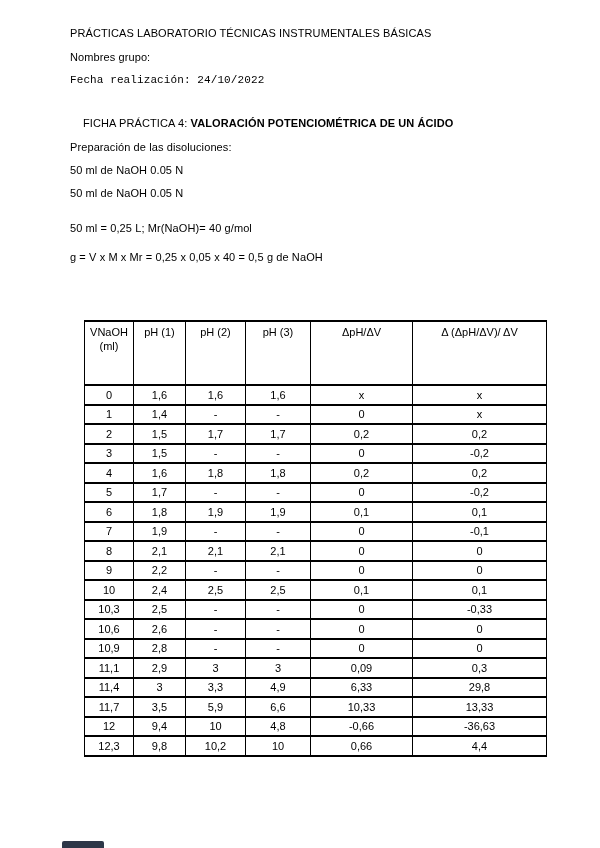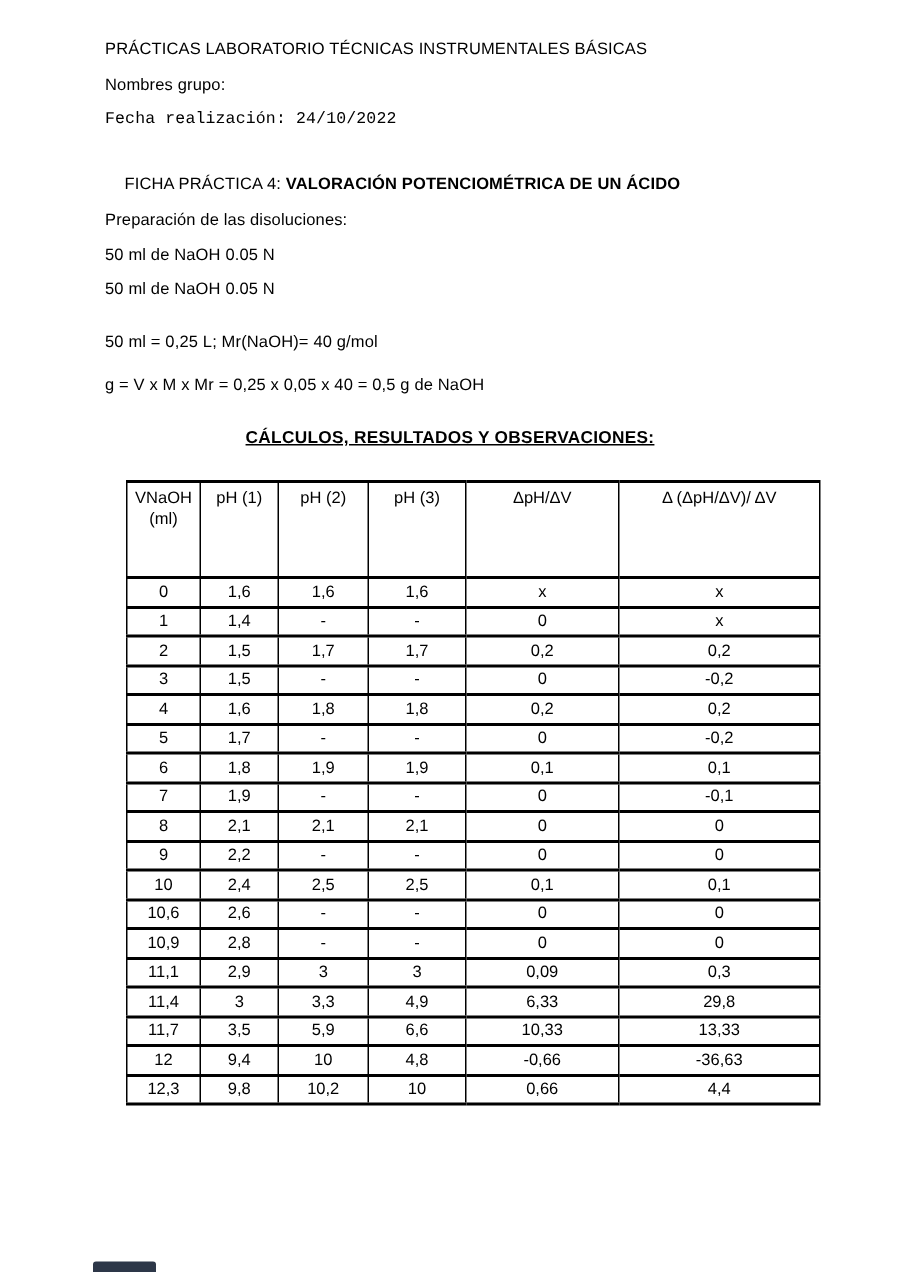--- a/index.html
+++ b/index.html
@@ -107,21 +107,20 @@
   <div class="line t-prep">Preparación de las disoluciones:</div>
 
   <div class="line t-sol1">50 ml de NaOH 0.05 N</div>
 
   <div class="line t-sol2">50 ml de NaOH 0.05 N</div>
 
   <div class="line t-conv">50 ml = 0,25 L; Mr(NaOH)= 40 g/mol</div>
 
   <div class="line t-formula">g = V x M x Mr = 0,25 x 0,05 x 40 = 0,5 g de NaOH</div>
 
-  <div class="t-heading">CÁLCULOS, RESULTADOS Y OBSERVACIONES:</div>
 
   <div class="table-wrap">
     <table class="results">
       <colgroup>
         <col class="c0">
           <col class="c1">
           <col class="c2">
         <col class="c3">
           <col class="c4">
           <col class="c5">
@@ -220,20 +219,28 @@
           </tr>
           <tr>
             <td>10</td>
             <td>2,4</td>
             <td>2,5</td>
             <td>2,5</td>
             <td>0,1</td>
             <td>0,1</td>
           </tr>
           <tr>
+            <td>10,3</td>
+            <td>2,5</td>
+            <td>-</td>
+            <td>-</td>
+            <td>0</td>
+            <td>-0,33</td>
+          </tr>
+          <tr>
             <td>10,6</td>
             <td>2,6</td>
             <td>-</td>
             <td>-</td>
             <td>0</td>
             <td>0</td>
           </tr>
           <tr>
             <td>10,9</td>
             <td>2,8</td>

